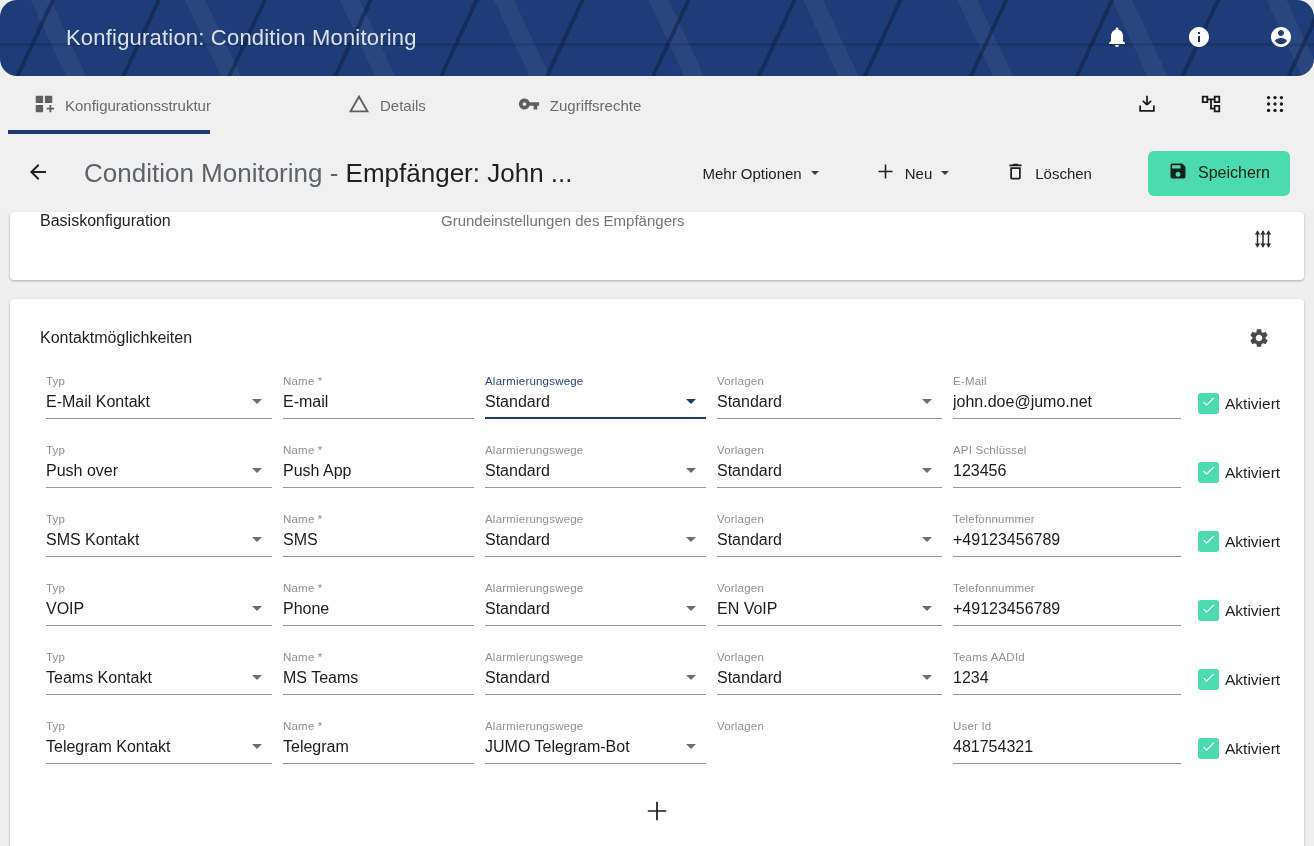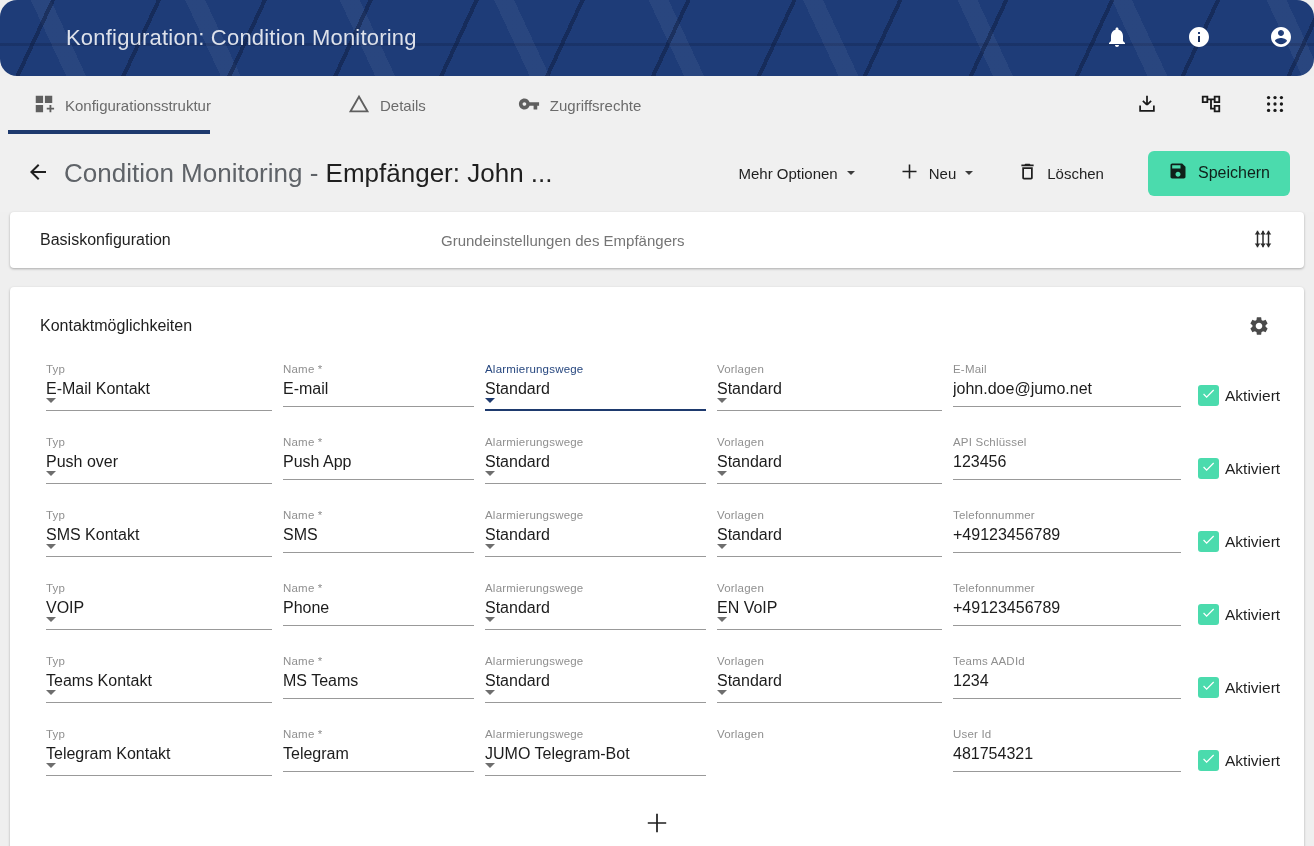--- a/index.html
+++ b/index.html
@@ -28,53 +28,53 @@
   .tab-1 .underline { position:absolute; left:0; right:0; bottom:0; height:4px; background:#1e3a6e; }
   .tab-2 { margin-left:128px; padding:8px 10px; }
   .tab-3 { margin-left:72px; padding:0 10px; }
   .tabbar-actions { margin-left:auto; display:flex; align-items:center; gap:38px; padding-right:26px; }
   .tabbar-actions svg { width:22px; height:22px; }
 
   
   .toolbar { height:78px; display:flex; align-items:center; padding:0 24px; background:#f0f0f0; }
   .back-btn { background:none; border:none; cursor:pointer; width:28px; height:28px; }
   .back-btn svg { width:24px; height:24px; }
-  .page-title { margin-left:12px; font-size:26px; white-space:nowrap; }
+  .page-title { margin-left:32px; font-size:26px; white-space:nowrap; }
   .page-title .prefix { color:#5f6368; }
   .page-title .current { color:#1f1f1f; }
-  .toolbar-actions { margin-left:auto; display:flex; align-items:center; gap:44px; }
+  .toolbar-actions { margin-left:auto; display:flex; align-items:center; gap:56px; }
   .tool-item { display:flex; align-items:center; gap:9px; font-size:15px; color:#1f1f1f; font-weight:500;
     background:none; border:none; cursor:pointer; font-family:inherit; }
   .tool-item svg { width:21px; height:21px; }
   .caret { width:0; height:0; border-left:4.5px solid transparent; border-right:4.5px solid transparent;
     border-top:4.5px solid #3c3c3c; display:inline-block; }
   .save-btn { display:flex; align-items:center; gap:10px; background:#4bdbad; border:none; border-radius:6px;
     height:45px; padding:0 20px; font-size:16px; color:#10201a; cursor:pointer; font-family:inherit; }
   .save-btn svg { width:20px; height:20px; }
 
   
   .card { background:#fff; border-radius:4px; margin:0 10px;
     box-shadow:0 1px 3px rgba(0,0,0,.18), 0 1px 2px rgba(0,0,0,.12); }
-  .basis-card { height:56px; position:relative; display:flex; align-items:center; }
+  .basis-card { height:68px; position:relative; display:flex; }
   .basis-title { font-size:16px; color:#1f1f1f; padding-left:30px; }
   .basis-subtitle { position:absolute; left:431px; font-size:15px; color:#757575; }
   .basis-card .tune { position:absolute; right:30px; top:16px; width:22px; height:22px; cursor:pointer; }
 
   .contacts-card { margin-top:19px; min-height:640px; padding-bottom:20px; }
   .contacts-head { display:flex; align-items:center; padding:28px 34px 0 30px; }
   .contacts-title { font-size:16px; color:#1f1f1f; }
   .gear { margin-left:auto; width:22px; height:22px; cursor:pointer; }
 
   .rows { margin-top:26px; padding:0 14px 0 36px; display:flex; flex-direction:column; gap:25px; }
   .crow { display:grid; grid-template-columns:226px 191px 221px 225px 228px minmax(0,1fr); column-gap:11px; }
 
   .field { cursor:pointer; }
   .flabel { font-size:11.5px; color:#8f8f8f; letter-spacing:.2px; margin-bottom:5px; }
-  .vrow { display:flex; justify-content:space-between; padding:0 2px 7px 0;
-    border-bottom:1px solid #999; min-height:27px;flex-direction:column; }
+  .vrow { display:flex; align-items:center; justify-content:space-between; padding:0 2px 7px 0;
+    border-bottom:1px solid #999; min-height:27px; }
   .val { font-size:16px; color:#1c1c1c; white-space:nowrap; overflow:hidden; }
   .field .dcaret { width:0; height:0; border-left:5px solid transparent; border-right:5px solid transparent;
     border-top:5px solid #6e6e6e; margin-right:8px; flex:0 0 auto; }
   .field.focused .flabel { color:#27477f; }
   .field.focused .vrow { border-bottom:2px solid #1e3a6e; padding-bottom:6px; }
   .field.focused .dcaret { border-top-color:#1e3a6e; }
 
   .checkcell { display:flex; align-items:center; gap:6px; align-self:end; padding-left:6px; margin-bottom:5px; }
   .checkbox { width:21px; height:21px; border-radius:3px; background:#4bdbad; display:flex; align-items:center;
     justify-content:center; cursor:pointer; flex:0 0 auto; }

